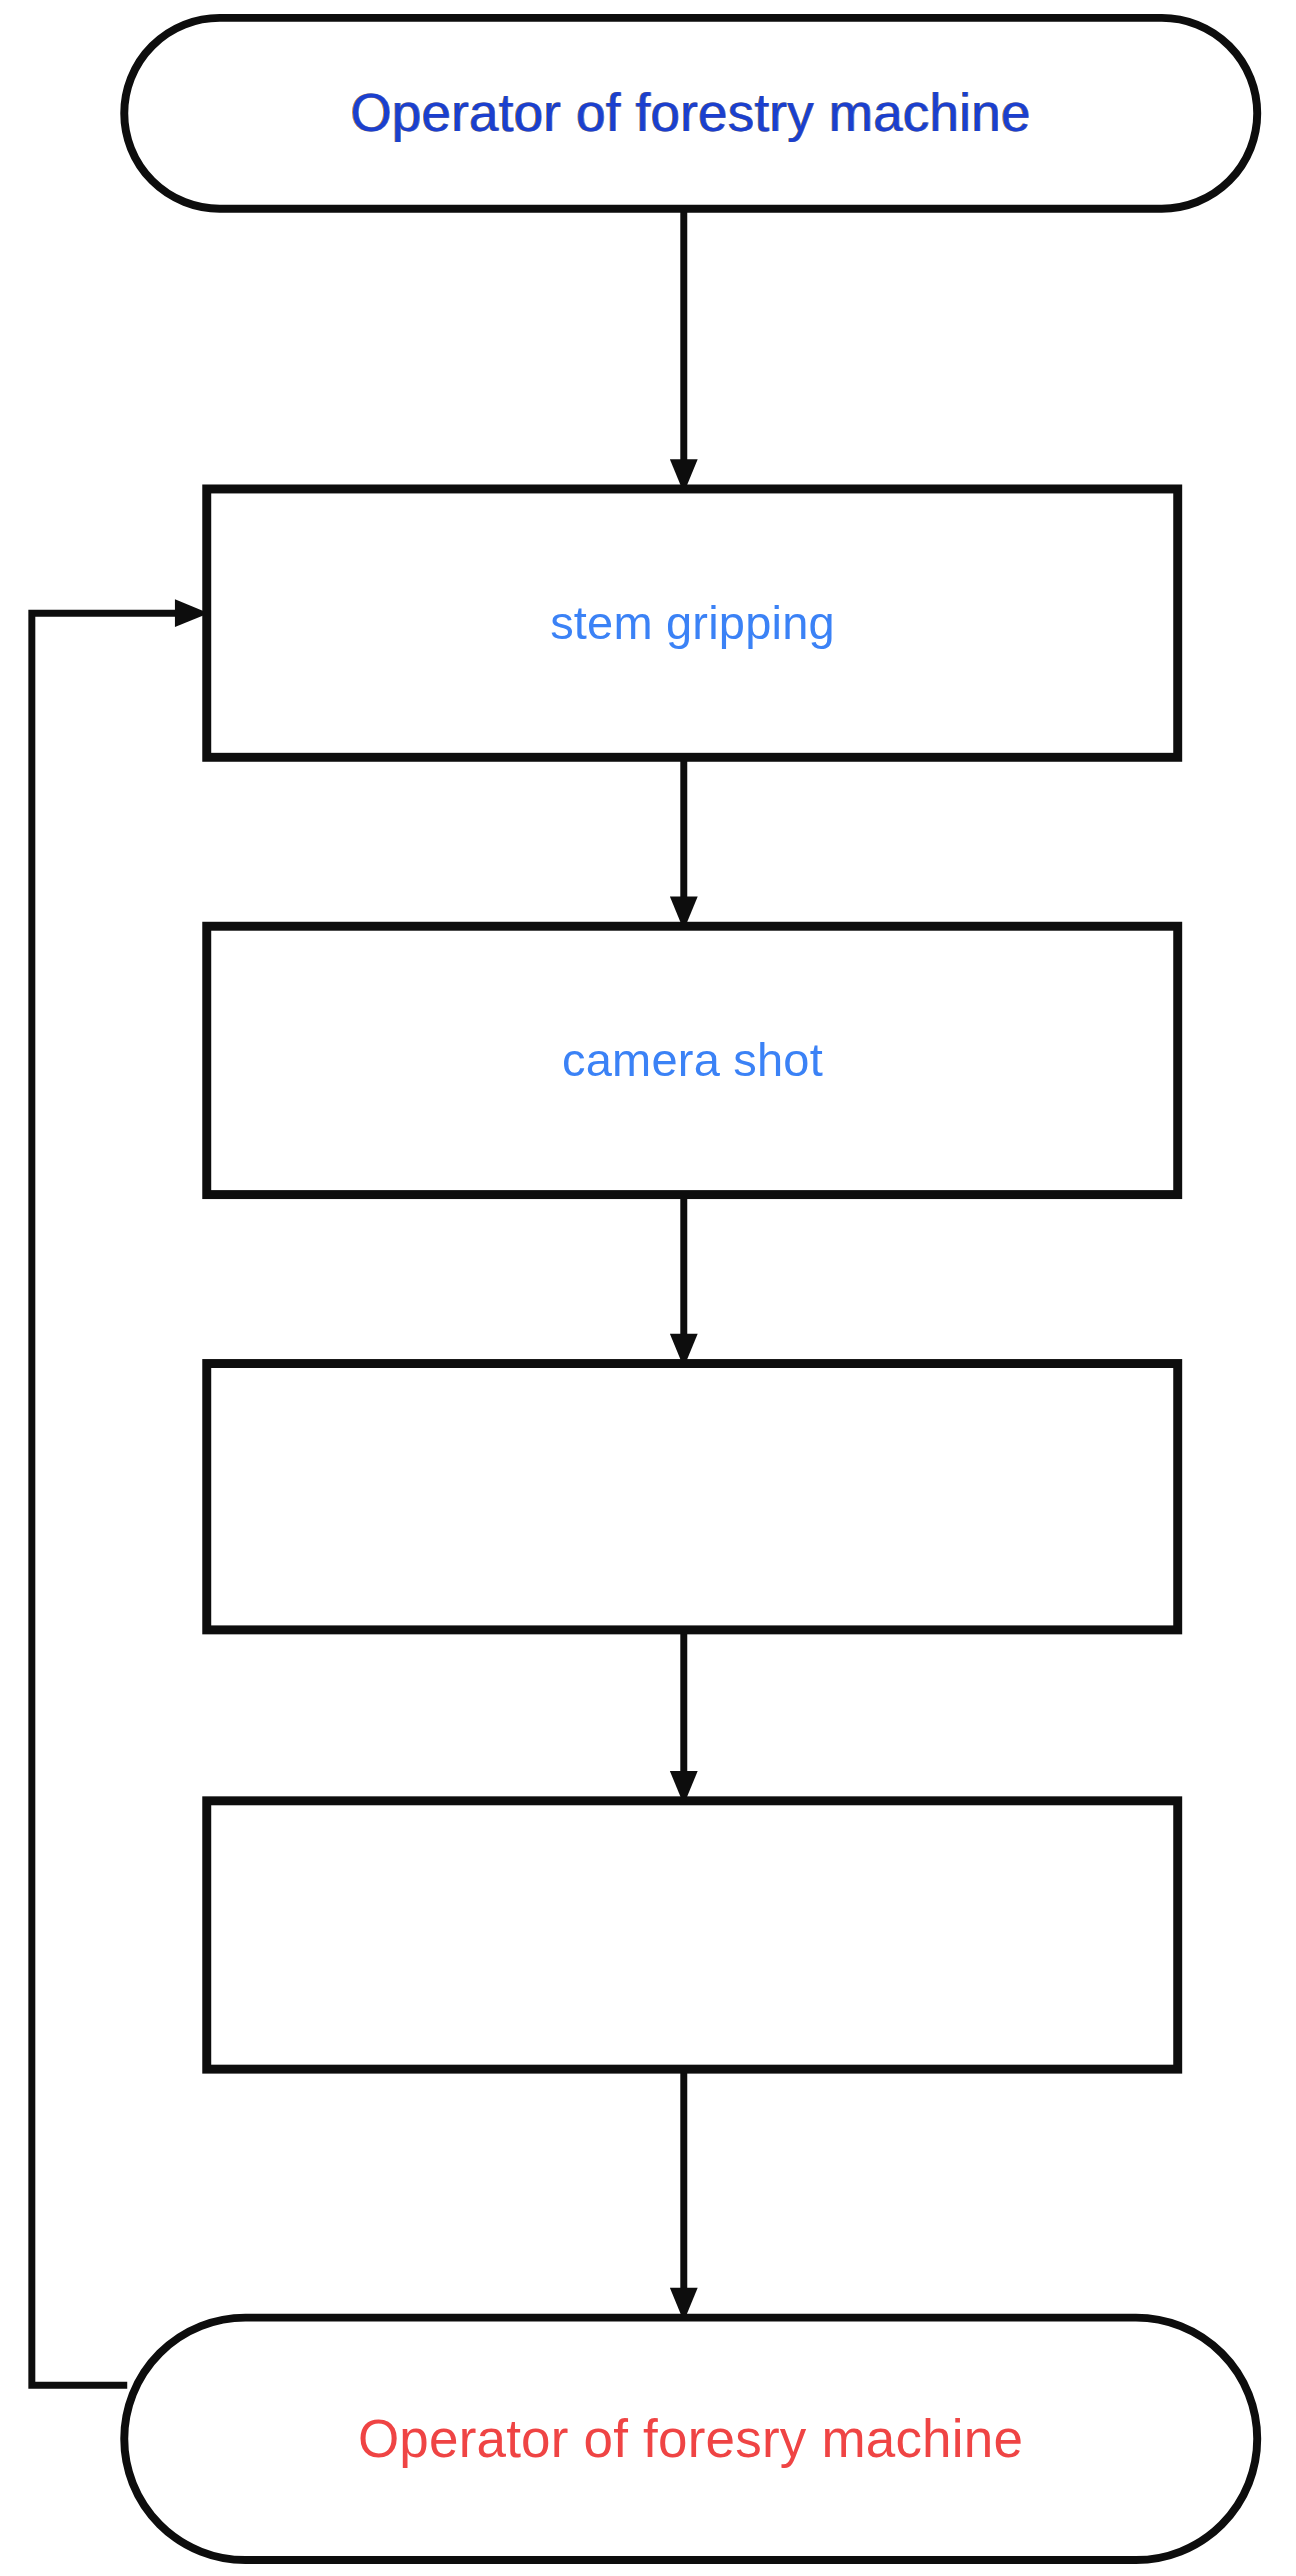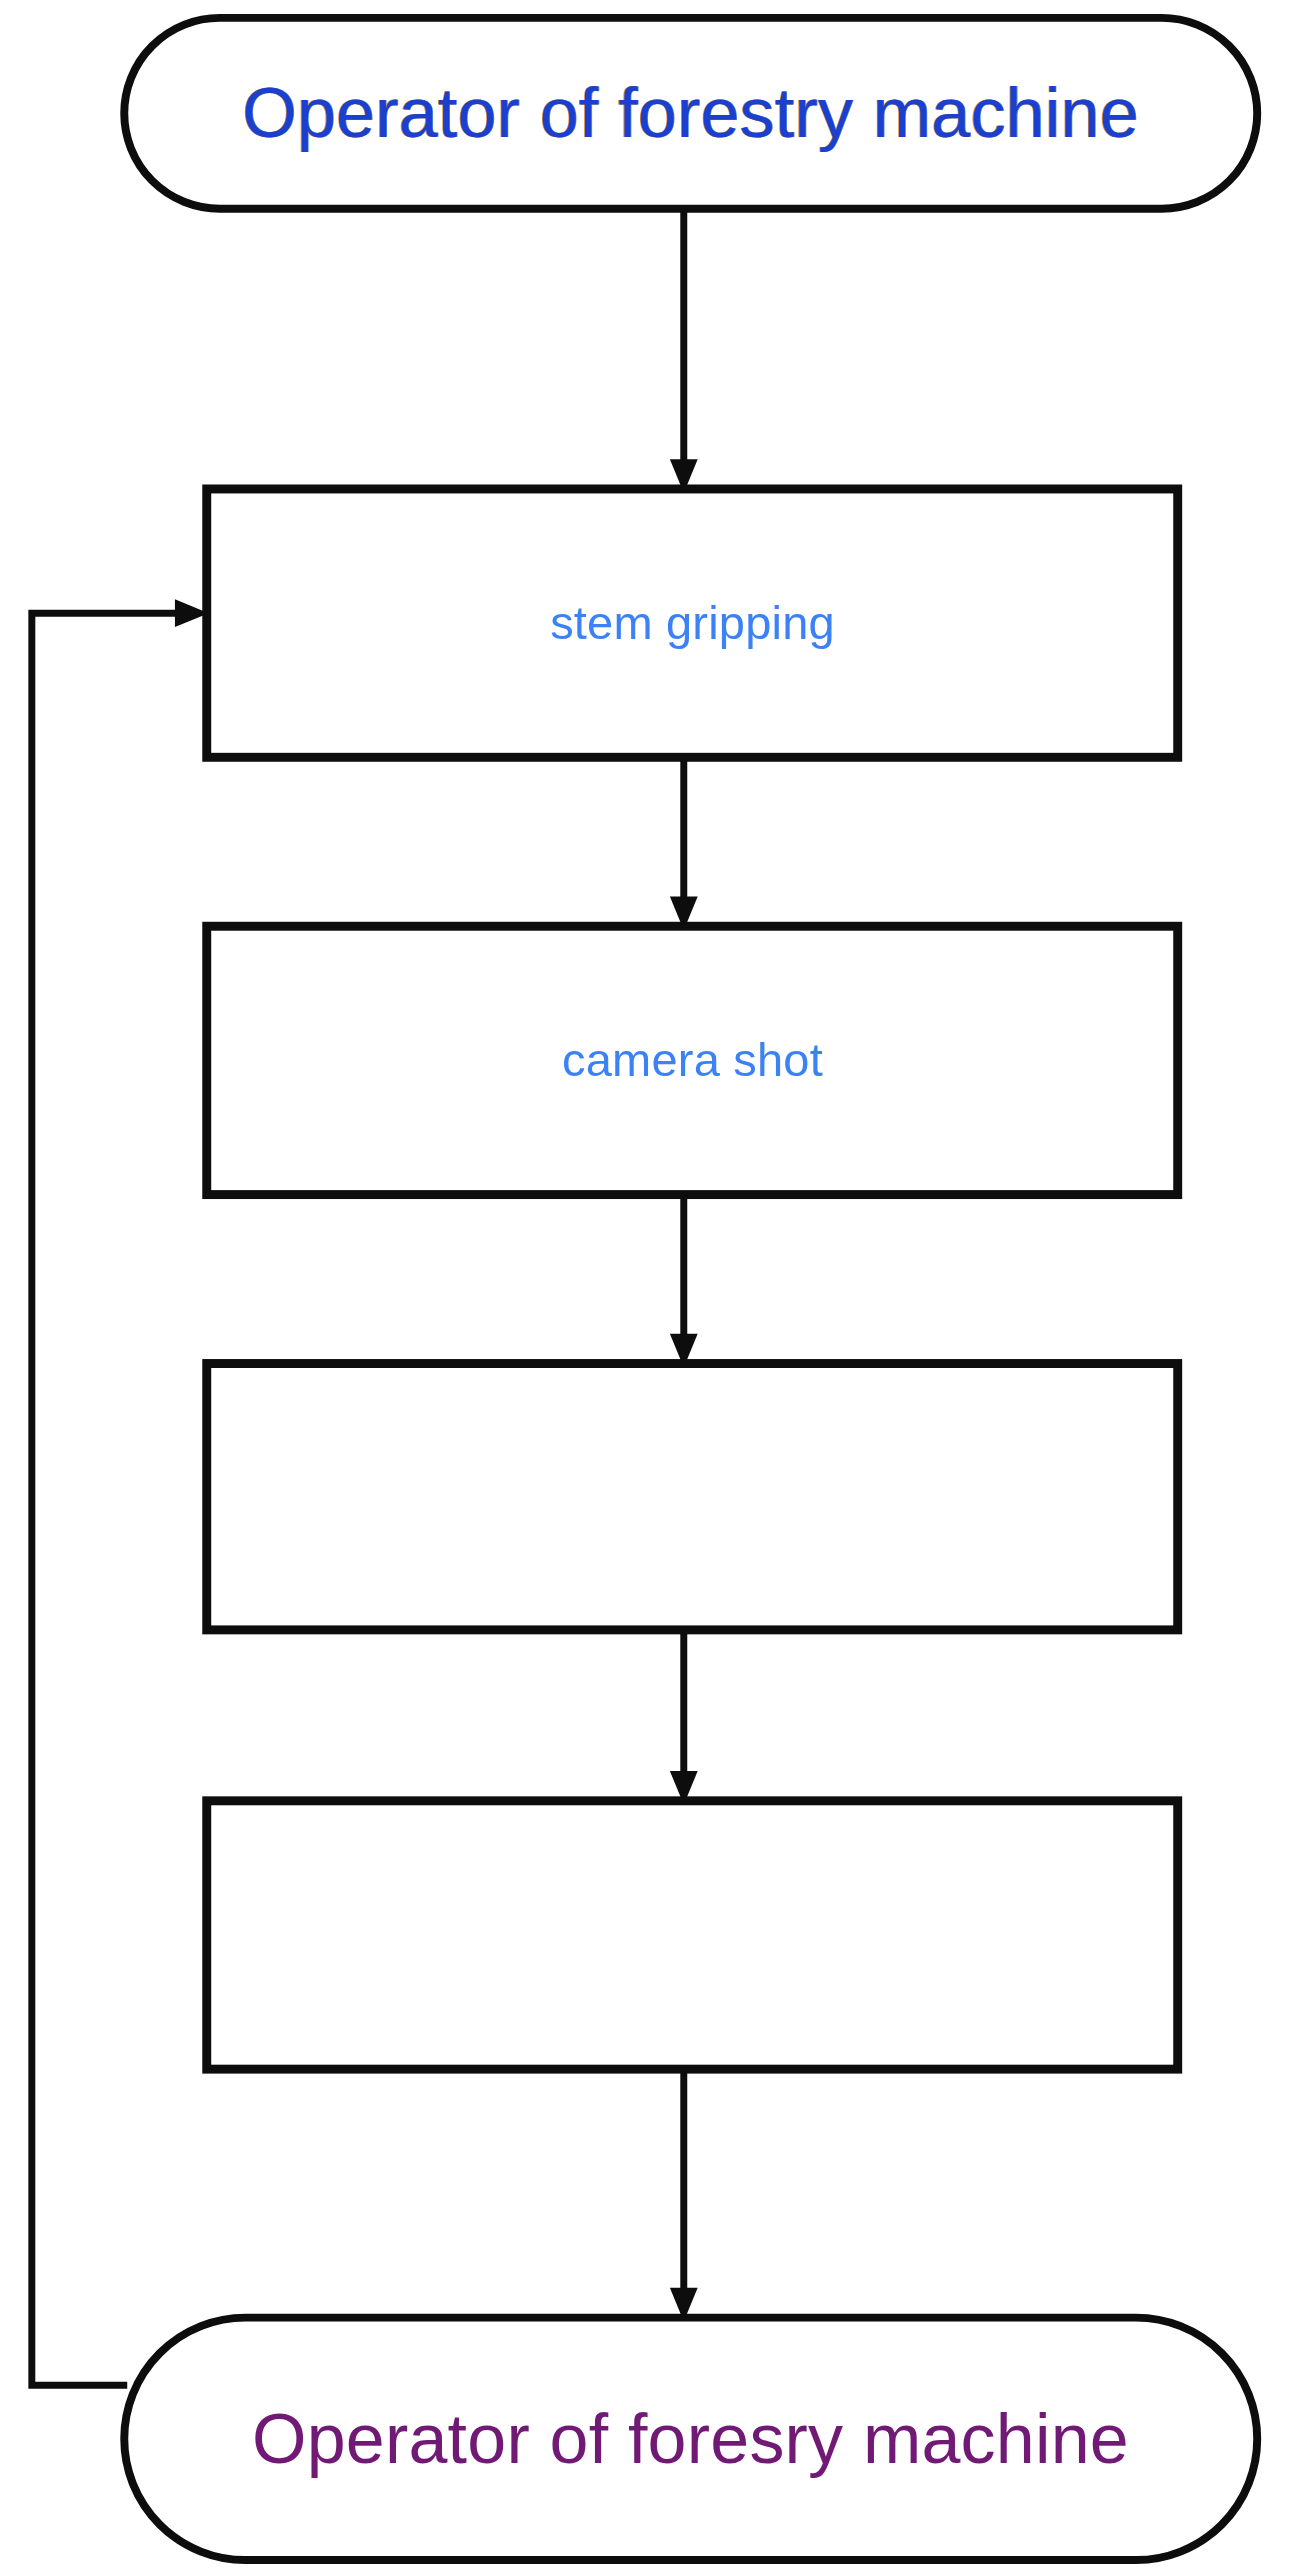--- a/index.html
+++ b/index.html
@@ -30,34 +30,34 @@
     display: flex;
     align-items: center;
     justify-content: center;
     text-align: center;
     line-height: 1.18;
     white-space: pre-line;
     pointer-events: none;
     font-family: "Liberation Sans", sans-serif;
   }
   .terminal-label {
-    font-size: 70px;
+    font-size: 53px;
     letter-spacing: 0.2px;
   }
   .process-label {
     font-size: 47px;
     color: #3b82f6;
     letter-spacing: 0.2px;
   }
   .label-top {
     color: #1b3fcf;
     text-shadow: -0.8px 0 rgba(214,118,30,0.85), 0.8px 0 rgba(40,120,220,0.85);
   }
   .label-bottom {
-    color: #701a75;
+    color: #ef4444;
   }
 </style>
 </head>
 <body>
 
 <div id="stage">
 
   <svg id="flow-svg" viewBox="0 0 1305 2592" aria-hidden="true">
 
     <g fill="none" stroke="#0d0d0d" stroke-width="7">

